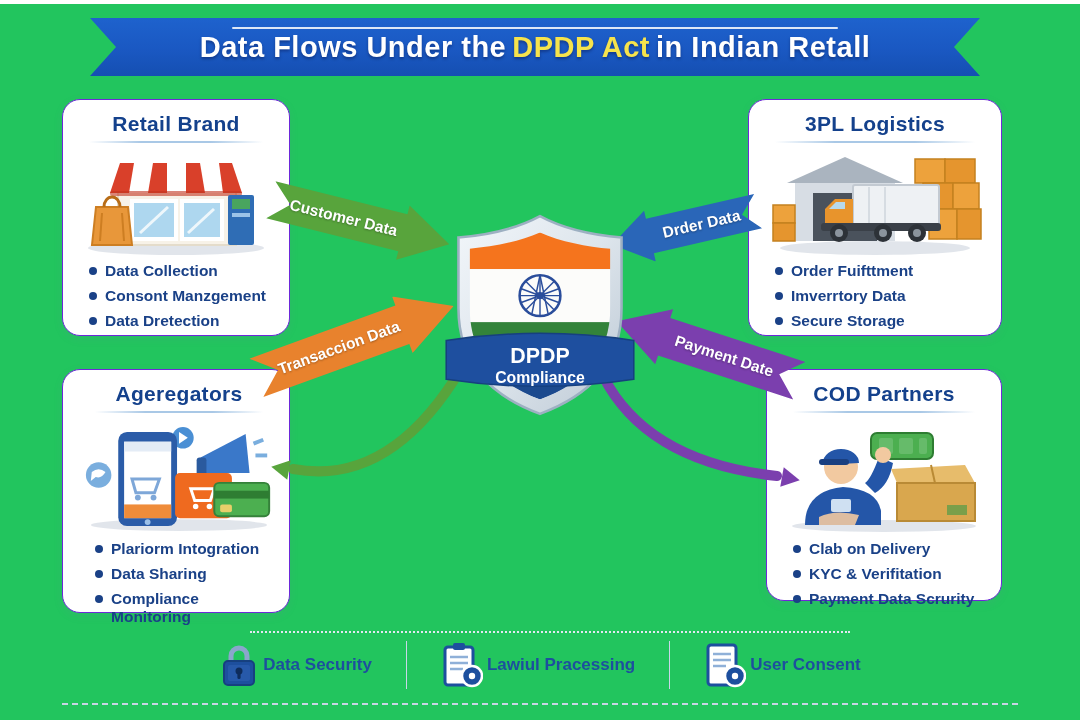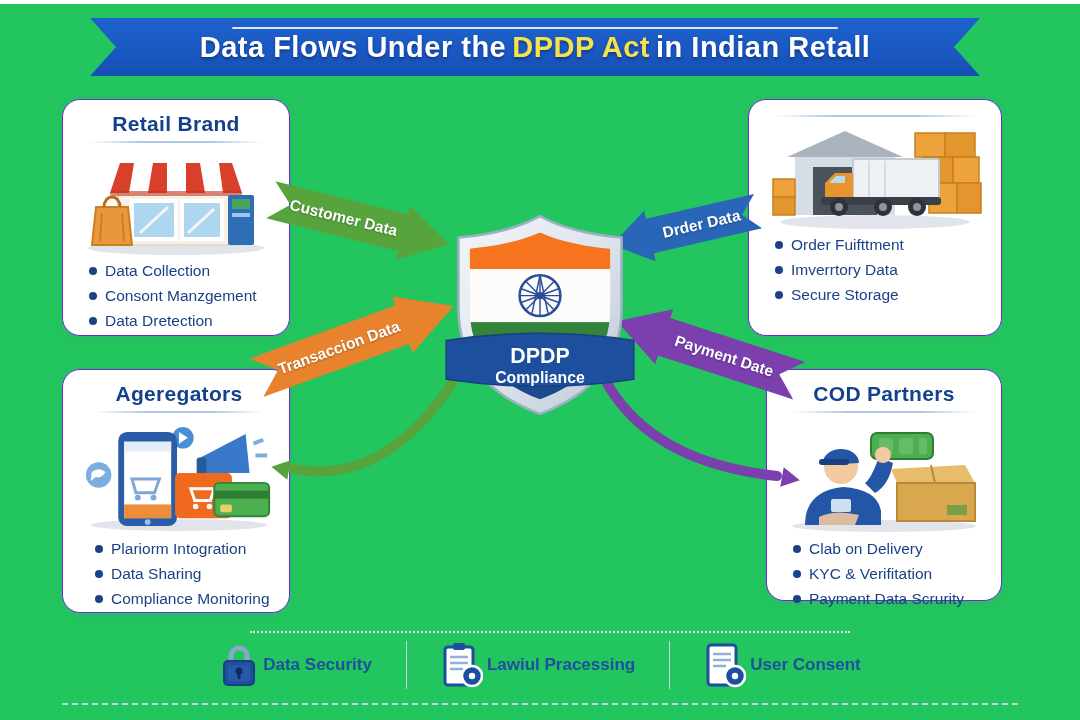--- a/index.html
+++ b/index.html
@@ -38,21 +38,21 @@
     font-size:21px;font-weight:bold;color:#14418c;letter-spacing:.3px;
   }
   .card .rule{
     height:2px;margin:5px 14px 4px 14px;
     background:linear-gradient(90deg,rgba(160,195,230,0),#a9c8e6 30%,#a9c8e6 70%,rgba(160,195,230,0));
   }
   .card .illus{height:108px;display:flex;align-items:flex-end;justify-content:center;}
   .card ul{list-style:none;margin:6px 0 0 0;padding:0 0 0 14px;}
   .card li{
     position:relative;padding-left:16px;margin:7px 0;
-    font-size:15.5px;font-weight:normal;color:#1a4187;
+    font-size:15.5px;font-weight:bold;color:#1a4187;
   }
   .card li::before{
     content:"";position:absolute;left:0;top:5px;width:8px;height:8px;
     border-radius:50%;background:#1a4187;
   }
   #card-retail{left:62px;top:95px;width:228px;height:237px;}
   #card-logistics{left:748px;top:95px;width:254px;height:237px;}
   #card-aggregators{left:62px;top:365px;width:228px;height:244px;padding-left:18px;}
   #card-cod{left:766px;top:365px;width:236px;height:232px;}
   #card-aggregators .illus,#card-cod .illus{height:116px;}
@@ -134,20 +134,21 @@
       </svg>
     </div>
     <ul>
       <li>Data Collection</li>
       <li>Consont Manzgement</li>
       <li>Data Dretection</li>
     </ul>
   </div>
 
   <div class="card" id="card-logistics">
+    <h2>3PL Logistics</h2>
     <div class="rule"></div>
     <div class="illus">
       <svg width="220" height="106" viewBox="0 0 220 106">
         <ellipse cx="110" cy="99" rx="95" ry="7" fill="#d9dfe6" opacity="0.8"></ellipse>
 
         <g>
           <polygon points="22,34 80,8 138,34" fill="#aab4bf"></polygon>
           <rect x="30" y="34" width="100" height="58" fill="#d7dde4"></rect>
           <rect x="48" y="44" width="64" height="48" fill="#4a525c"></rect>
         </g>

